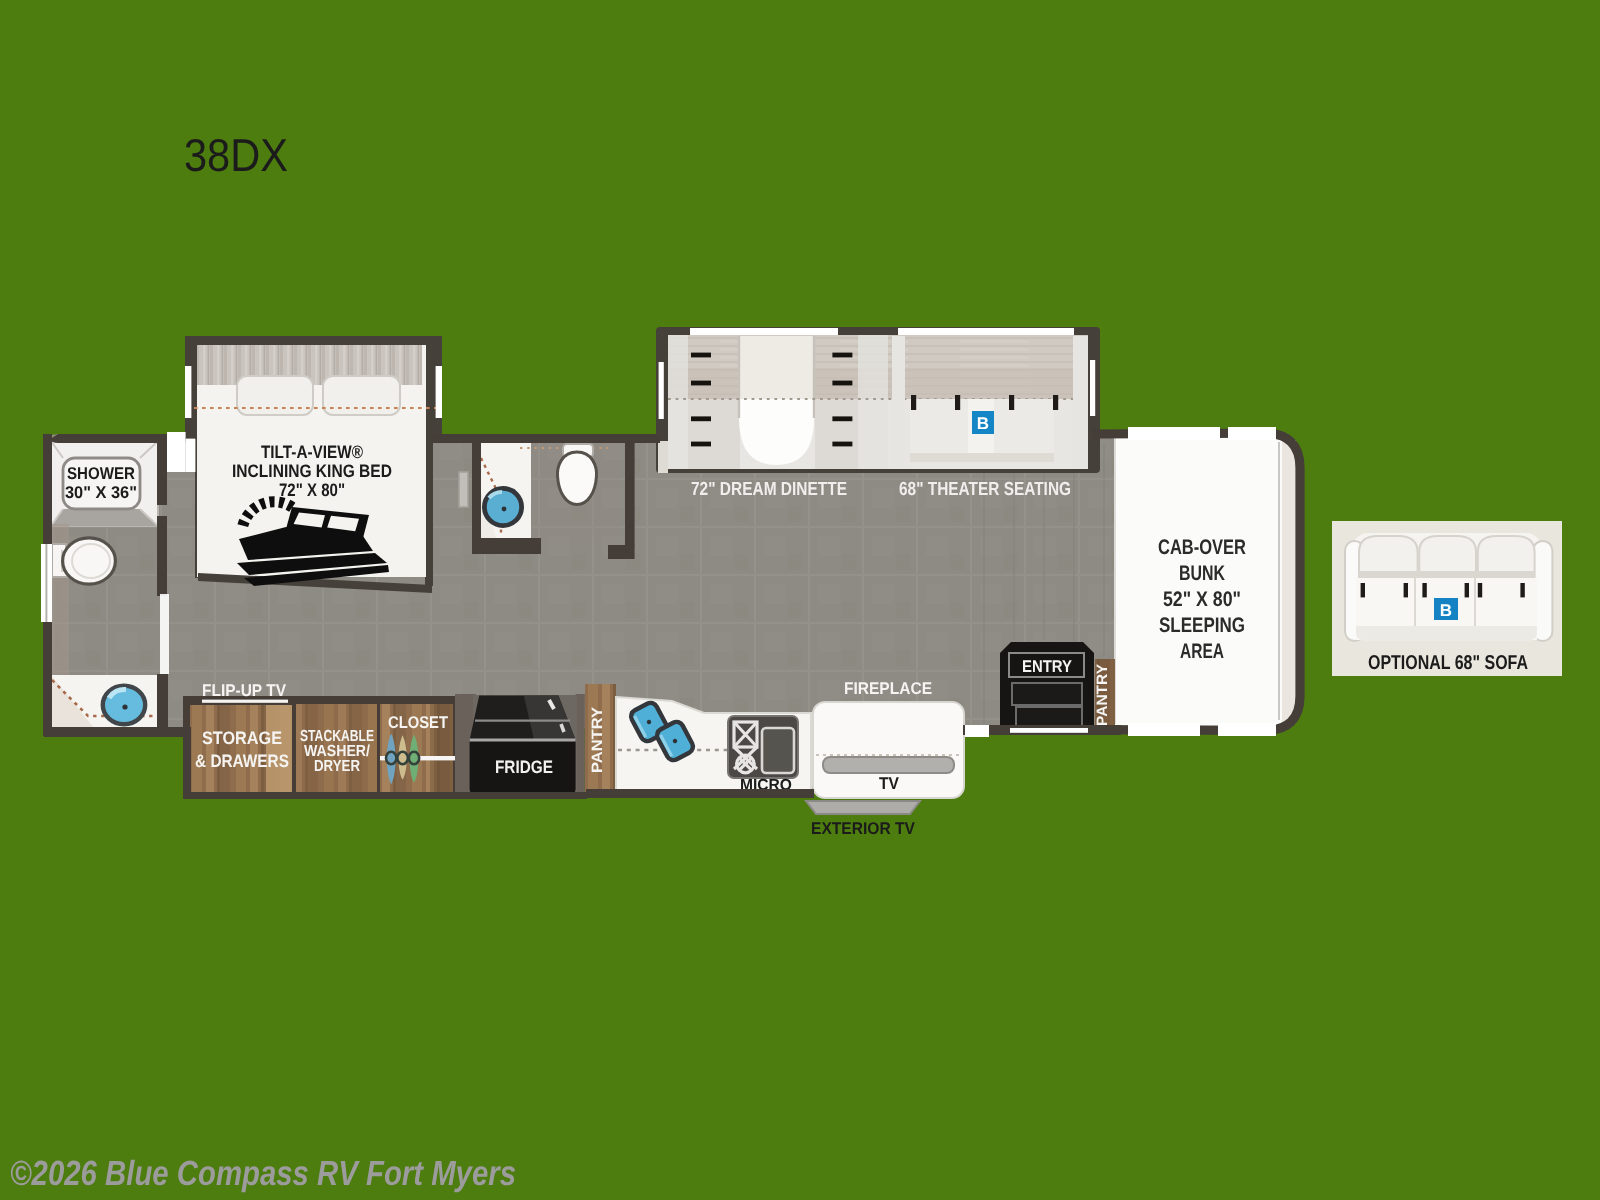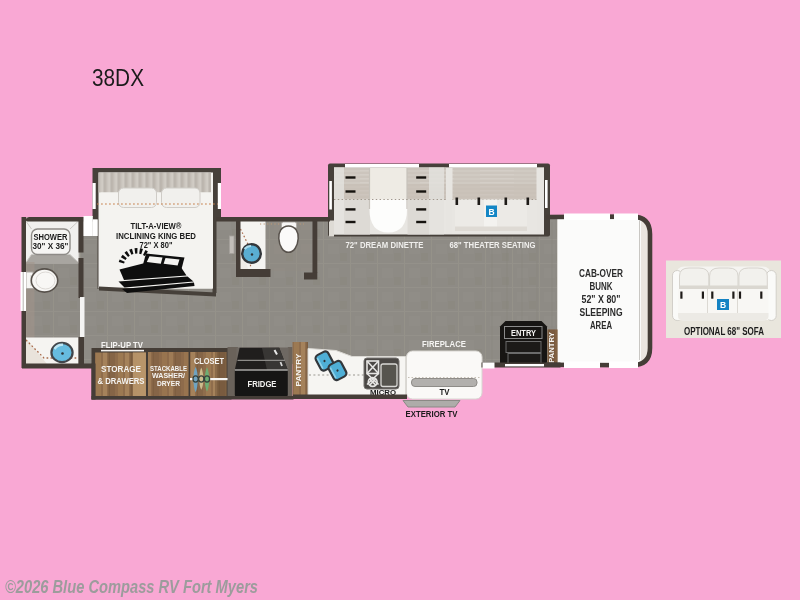--- a/index.html
+++ b/index.html
@@ -1,16 +1,16 @@
 <!DOCTYPE html>
 <html><head>
 <meta charset="utf-8">
 <style>
   html,body{margin:0;padding:0;background:#ffffff;}
-  .page{position:relative;width:800px;height:600px;background:#f9a8d4;overflow:hidden;
+  .page{position:relative;width:800px;height:600px;background:#4d7c0f;overflow:hidden;
         font-family:"Liberation Sans",sans-serif;}
   svg{position:absolute;left:0;top:0;}
   text{font-family:"Liberation Sans",sans-serif;}
 </style>
 </head>
 <body>
 <div class="page">
 <svg width="800" height="600" viewBox="0 0 800 600">
 <defs>
   <pattern id="wood" width="22" height="70" patternUnits="userSpaceOnUse">

